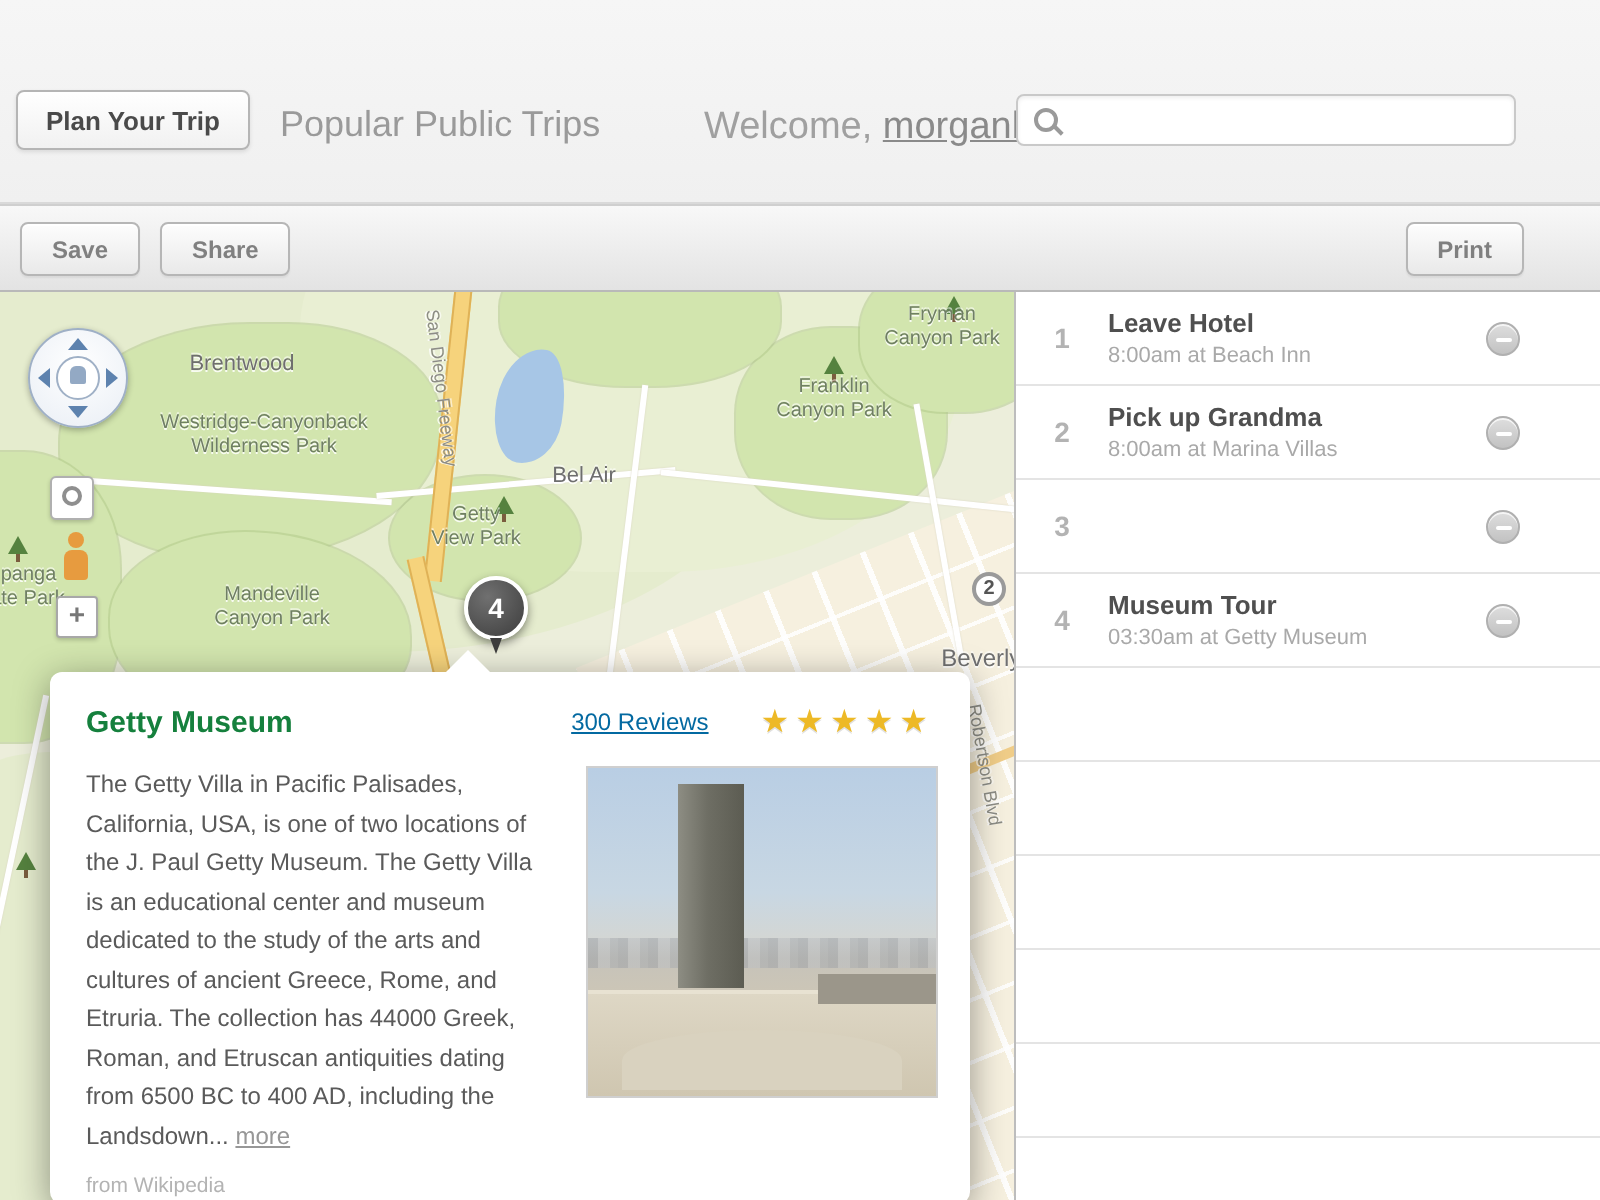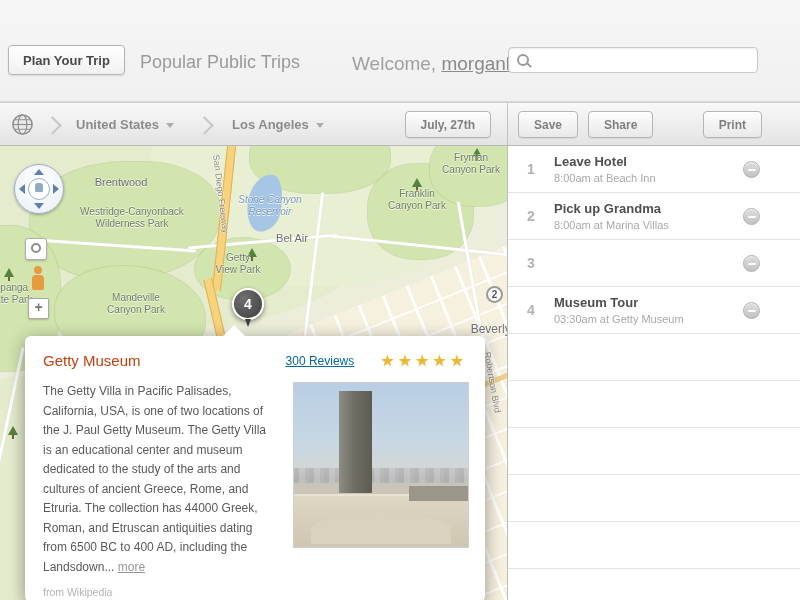--- a/index.html
+++ b/index.html
@@ -83,21 +83,21 @@
   
   .marker{position:absolute;left:232px;top:142px;width:28px;height:28px;border-radius:50%;
           background:radial-gradient(circle at 35% 30%,#707070,#3d3d3d);border:2px solid #fff;
           box-shadow:0 2px 5px rgba(0,0,0,.45);color:#fff;font-weight:bold;font-size:14px;
           text-align:center;line-height:28px;cursor:pointer;z-index:5}
   .marker::after{content:'';position:absolute;left:11px;top:29px;border-left:3px solid transparent;border-right:3px solid transparent;border-top:8px solid #3d3d3d}
   .popup{position:absolute;left:25px;top:190px;width:460px;height:266px;background:#fff;border-radius:6px;
          box-shadow:0 4px 18px rgba(0,0,0,.4);padding:15px 18px;box-sizing:border-box;z-index:6}
   .popup::before{content:'';position:absolute;top:-11px;left:198px;border:11px solid transparent;border-bottom:11px solid #fff;border-top:0}
   .pp-head{display:flex;align-items:center}
-  .pp-title{font-size:15px;font-weight:normal;color:#c2410c}
+  .pp-title{font-size:15px;font-weight:bold;color:#15803d}
   .pp-reviews{margin-left:auto;margin-right:26px;font-size:12px;color:#0369a1;text-decoration:underline;cursor:pointer}
   .pp-stars{color:#edb926;font-size:16px;letter-spacing:3px;text-shadow:0 1px 0 rgba(0,0,0,.12);white-space:nowrap}
   .pp-body{display:flex;margin-top:12px}
   .pp-desc{width:234px;font-size:12px;line-height:19.5px;color:#5a5a5a;flex:none}
   .pp-desc a{color:#979797;text-decoration:underline;cursor:pointer}
   .pp-src{margin-top:6px;font-size:10.5px;color:#b3b3b3}
   .photo{margin-left:16px;width:174px;height:164px;border:1px solid #cfcfcf;position:relative;overflow:hidden;flex:none;background:#cfd8df}
   .ph-sky{position:absolute;inset:0;background:linear-gradient(#b9cee4 0%,#c8d7e3 38%,#d3d6d4 52%,#c6c3ba 58%,#cdc6b6 70%)}
   .ph-city{position:absolute;left:0;right:0;top:52%;height:9%;opacity:.55;background:repeating-linear-gradient(90deg,#9fa3a8 0 5px,#bcbfc2 5px 11px,#a8acb0 11px 15px)}
   .ph-terrace{position:absolute;left:0;right:0;bottom:0;height:31%;background:linear-gradient(#ded7c5,#cfc6b0);border-top:2px solid #e8e2d2}
@@ -125,38 +125,20 @@
     <span>Welcome,</span>
     <a>morganknutson</a>
   </div>
   <div class="search">
     <span class="mag"></span>
     <input type="text" style="">
   </div>
 </div>
 
 <div class="toolbar">
-  <div class="tb-left">
-    <svg style="position:absolute;left:11px;top:10px" width="23" height="23" viewBox="0 0 24 24">
-      <circle cx="12" cy="12" r="10" fill="#e9e9e9" stroke="#8f8f8f" stroke-width="1.6"></circle>
-      <ellipse cx="12" cy="12" rx="4.5" ry="10" fill="none" stroke="#8f8f8f" stroke-width="1.2"></ellipse>
-      <line x1="2" y1="12" x2="22" y2="12" stroke="#8f8f8f" stroke-width="1.2"></line>
-      <line x1="3.5" y1="7" x2="20.5" y2="7" stroke="#8f8f8f" stroke-width="1"></line>
-      <line x1="3.5" y1="17" x2="20.5" y2="17" stroke="#8f8f8f" stroke-width="1"></line>
-    </svg>
-    <span class="crumb-chev" style="left:46px;top:16px"></span>
-    <div class="crumb" style="left:76px">
-      <span>United States</span><span class="caret"></span>
-    </div>
-    <span class="crumb-chev" style="left:198px;top:16px"></span>
-    <div class="crumb" style="left:232px">
-      <span>Los Angeles</span><span class="caret"></span>
-    </div>
-    <div class="btn" style="position:absolute;right:16px;top:8px">July, 27th</div>
-  </div>
   <div class="tb-right">
     <div class="btn" style="position:absolute;left:10px;top:8px">Save</div>
     <div class="btn" style="position:absolute;left:80px;top:8px">Share</div>
     <div class="btn" style="position:absolute;right:38px;top:8px">Print</div>
   </div>
 </div>
 
 <div class="content">
 
   <div class="map">
@@ -191,22 +173,20 @@
 
     <div class="tree" style="left:247px;top:102px"></div>
     <div class="tree" style="left:412px;top:32px"></div>
     <div class="tree" style="left:472px;top:2px"></div>
     <div class="tree" style="left:4px;top:122px"></div>
     <div class="tree" style="left:8px;top:280px"></div>
 
     <div class="mlabel city-l" style="left:86px;top:30px;width:70px">Brentwood</div>
     <div class="mlabel park-l" style="left:52px;top:60px;width:160px">Westridge-Canyonback
 Wilderness Park</div>
-    <div class="mlabel water-l" style="left:228px;top:48px;width:84px">Stone Canyon
-Reservoir</div>
     <div class="mlabel city-l" style="left:262px;top:86px;width:60px">Bel Air</div>
     <div class="mlabel park-l" style="left:203px;top:106px;width:70px">Getty
 View Park</div>
     <div class="mlabel park-l" style="left:92px;top:146px;width:88px">Mandeville
 Canyon Park</div>
     <div class="mlabel park-l" style="left:376px;top:42px;width:82px">Franklin
 Canyon Park</div>
     <div class="mlabel park-l" style="left:432px;top:6px;width:78px">Fryman
 Canyon Park</div>
     <div class="mlabel park-l" style="left:-26px;top:136px;width:70px">Topanga

